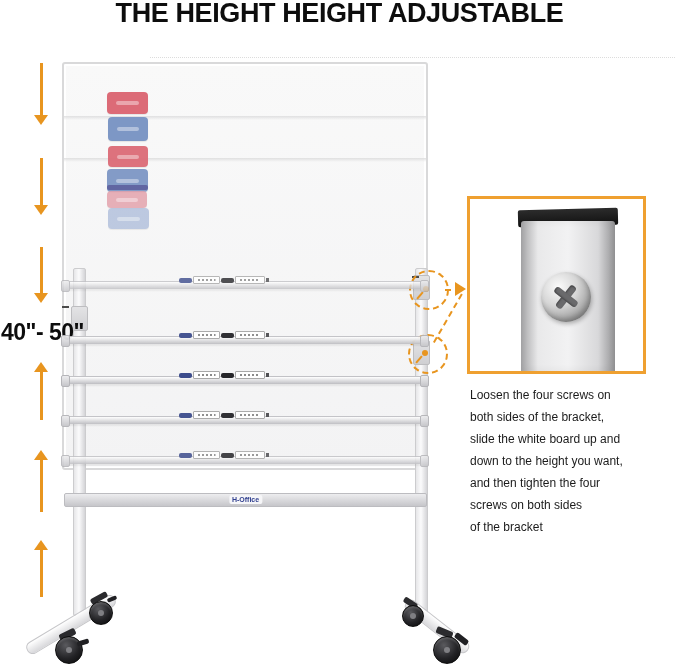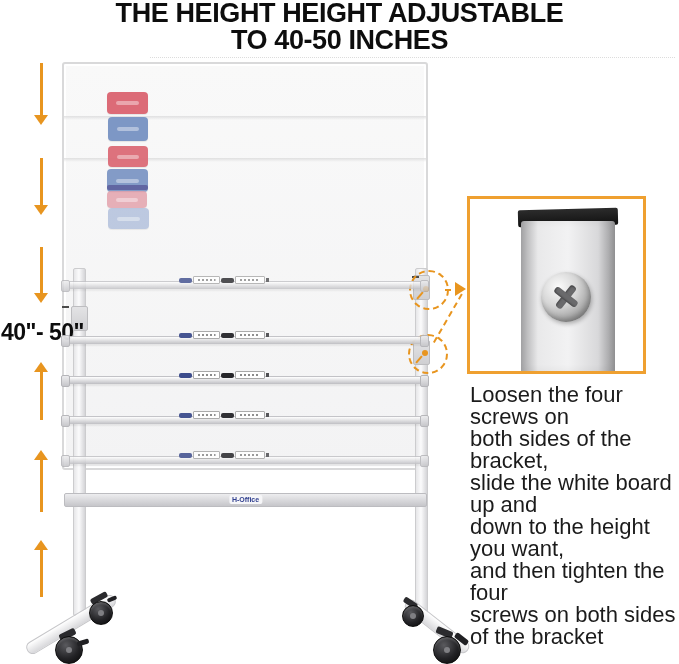--- a/index.html
+++ b/index.html
@@ -83,31 +83,30 @@
   .pole-photo{position:absolute;left:51px;top:22px;width:94px;bottom:0;border-radius:3px 3px 0 0;
             background:linear-gradient(90deg,#a5a5a7 0%,#e9e9ea 18%,#f2f2f3 50%,#d8d8da 82%,#939395 100%);
             box-shadow:inset 0 0 8px rgba(0,0,0,0.06);}
   .screw{position:absolute;left:71px;top:73px;width:50px;height:50px;border-radius:50%;
          background:radial-gradient(circle at 35% 30%,#fbfbfb,#d6d6d6 40%,#a6a6a6 68%,#787878 100%);
          box-shadow:1px 2px 4px rgba(0,0,0,0.28),inset -2px -3px 5px rgba(0,0,0,0.22);}
   .screw i{position:absolute;left:50%;top:50%;width:7px;height:27px;background:#6a6a6c;
            border-radius:3px;box-shadow:inset 1px 1px 2px rgba(0,0,0,0.35);}
   .screw i.c1{transform:translate(-50%,-50%) rotate(38deg);}
   .screw i.c2{transform:translate(-50%,-50%) rotate(-52deg);}
-  .instruction{position:absolute;left:470px;top:384px;width:209px;font-size:22px;
+  .instruction{position:absolute;left:470px;top:384px;width:209px;font-size:12px;
                line-height:22px;color:#1b1b1b;white-space:pre-line;}
 </style>
 </head>
 <body>
 
 <div class="canvas" id="fig">
 
   <div class="title">
     <div>THE HEIGHT HEIGHT ADJUSTABLE</div>
-    <div>TO 40-50 INCHES</div>
   </div>
 
   <div class="faint-dotted"></div>
 
   <div class="board"></div>
   <div class="ghost-top" style="top:116px;"></div>
   <div class="ghost-top" style="top:158px;"></div>
 
   <div class="pole" style="left:73px;top:268px;height:346px;"></div>
   <div class="pole" style="left:415px;top:268px;height:346px;"></div>

